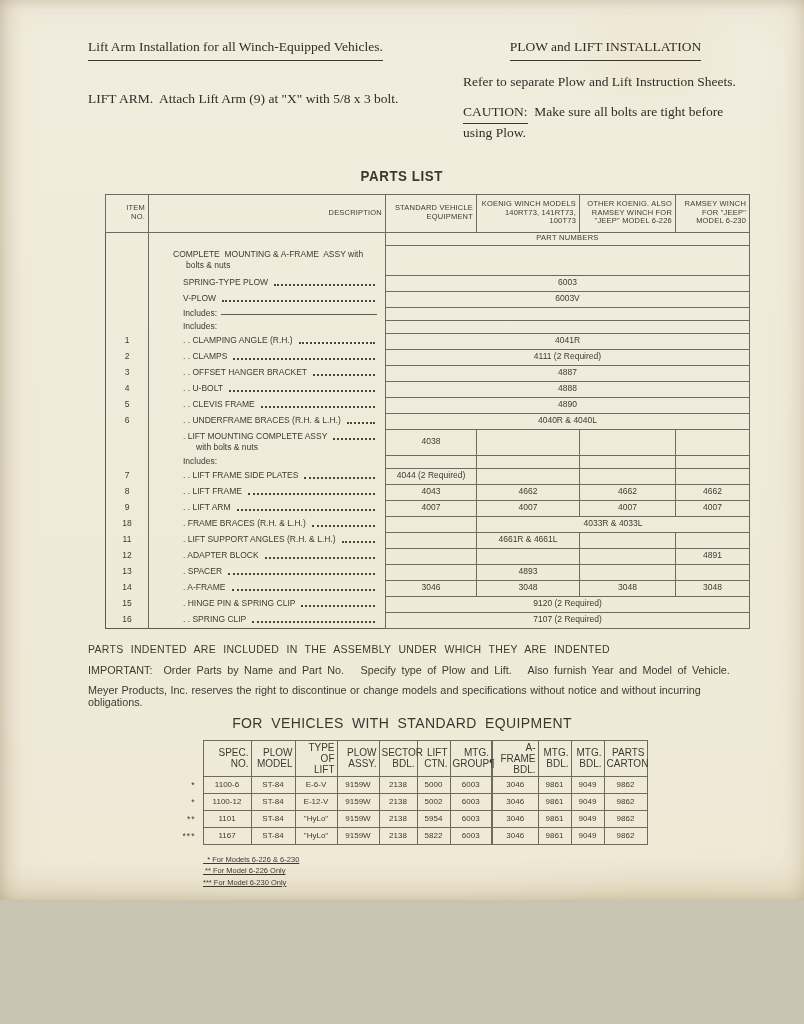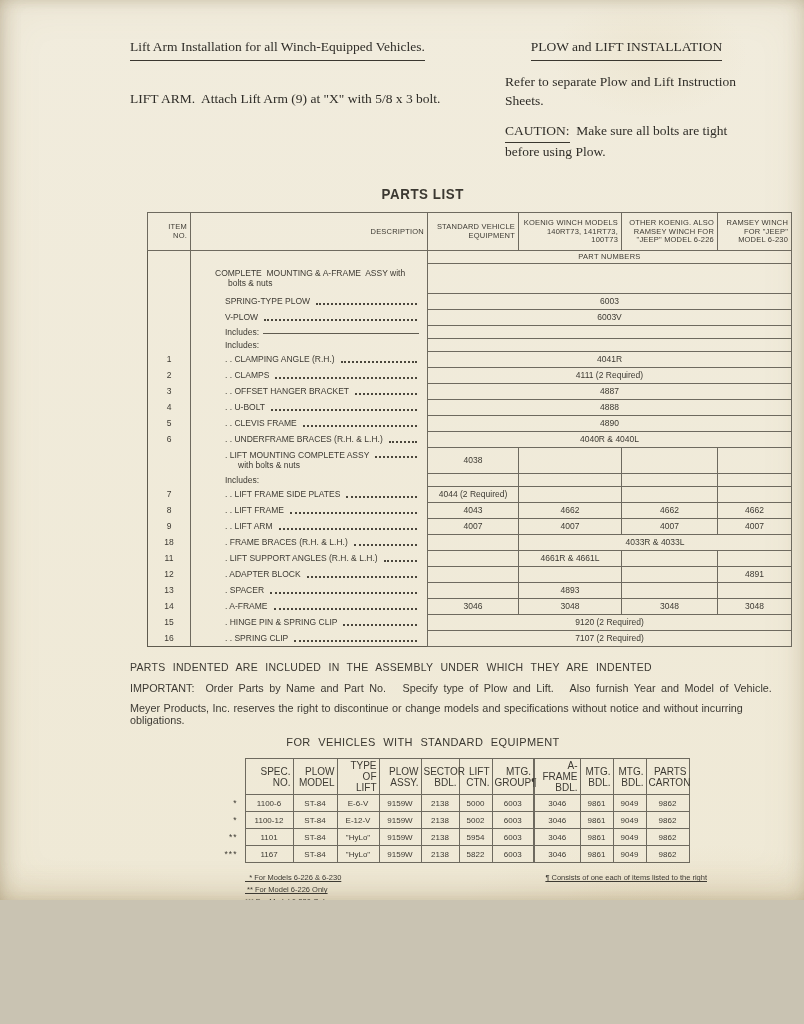--- a/index.html
+++ b/index.html
@@ -14,21 +14,20 @@
       radial-gradient(260px 160px at 720px 960px, rgba(195,165,110,.20), transparent 72%),
       radial-gradient(340px 200px at 60px 1000px, rgba(205,180,125,.16), transparent 72%),
       radial-gradient(200px 120px at 590px 930px, rgba(210,185,135,.12), transparent 70%),
       linear-gradient(#f1ecdd, #efe9d6);
     box-shadow:
       inset 0 0 45px rgba(150,130,80,.10),
       inset 12px 0 22px -14px rgba(90,70,35,.30),
       inset -8px 0 20px -12px rgba(120,100,60,.22),
       inset 0 -14px 30px -10px rgba(150,125,75,.25),
       inset 0 10px 18px -12px rgba(120,100,60,.18);
-    padding-left: 42px;
   }
 
   
   .hdr { display:flex; padding:38px 56px 0 88px; gap:30px;
          font-family:"Liberation Serif", serif; font-size:13.5px; line-height:1.4; color:#2f2d28; }
   .hdr-left  { width:345px; flex:none; }
   .hdr-right { flex:1; }
   .u-title { display:inline-block; border-bottom:1.5px solid #3a372f; padding-bottom:3px; }
   .hl-body { margin-top:29px; white-space:pre-wrap; }
   .hr-title-wrap { text-align:center; }
@@ -68,21 +67,21 @@
   
   .notes { margin:14px 0 0 88px; width:665px; color:#3d3a33; }
   .n1 { font-size:10.5px; letter-spacing:.3px; word-spacing:4px; }
   .n2 { margin-top:9px; font-size:10.8px; word-spacing:2.5px; white-space:pre-wrap; }
   .n3 { margin-top:8px; font-size:10.8px; word-spacing:.5px; }
 
   
   .ship-title { text-align:center; margin-top:26px; }
   .ship-title span { font-size:13px; font-weight:700; letter-spacing:.6px; transform:scaleX(.94); }
   .ship-sub { text-align:center; margin-top:6px; }
-  .ship-sub span { font-size:11px; letter-spacing:.4px; word-spacing:4px; }
+  .ship-sub span { font-size:14px; letter-spacing:.4px; word-spacing:4px; }
   table.ship {
     margin:8px 0 0 177px; border-collapse:collapse; table-layout:fixed; width:470px;
     font-size:8px; color:#3d3a33;
   }
   table.ship th {
     border:1px solid #6e6a5f; font-weight:400; font-size:10px; height:33px;
     text-align:right; vertical-align:middle; white-space:pre-line; padding:1px 2px;
   }
   table.ship td { border:1px solid #6e6a5f; height:17px; text-align:center; vertical-align:middle; }
   table.ship .mk { border:none; background:transparent; text-align:right; padding-right:7px; font-size:8.5px; letter-spacing:1px; }
@@ -515,16 +514,15 @@
         </tr>
       </tbody>
   </table>
 
   <div class="ship-notes">
     <div class="ship-notes-left">
         <div>  * For Models 6-226 &amp; 6-230</div>
         <div> ** For Model 6-226 Only</div>
         <div>*** For Model 6-230 Only</div>
       </div>
-    <div class="ship-note-right">¶  Consists of one each of items listed to the right</div>
   </div>
 
 </div>
 
 </body></html>

